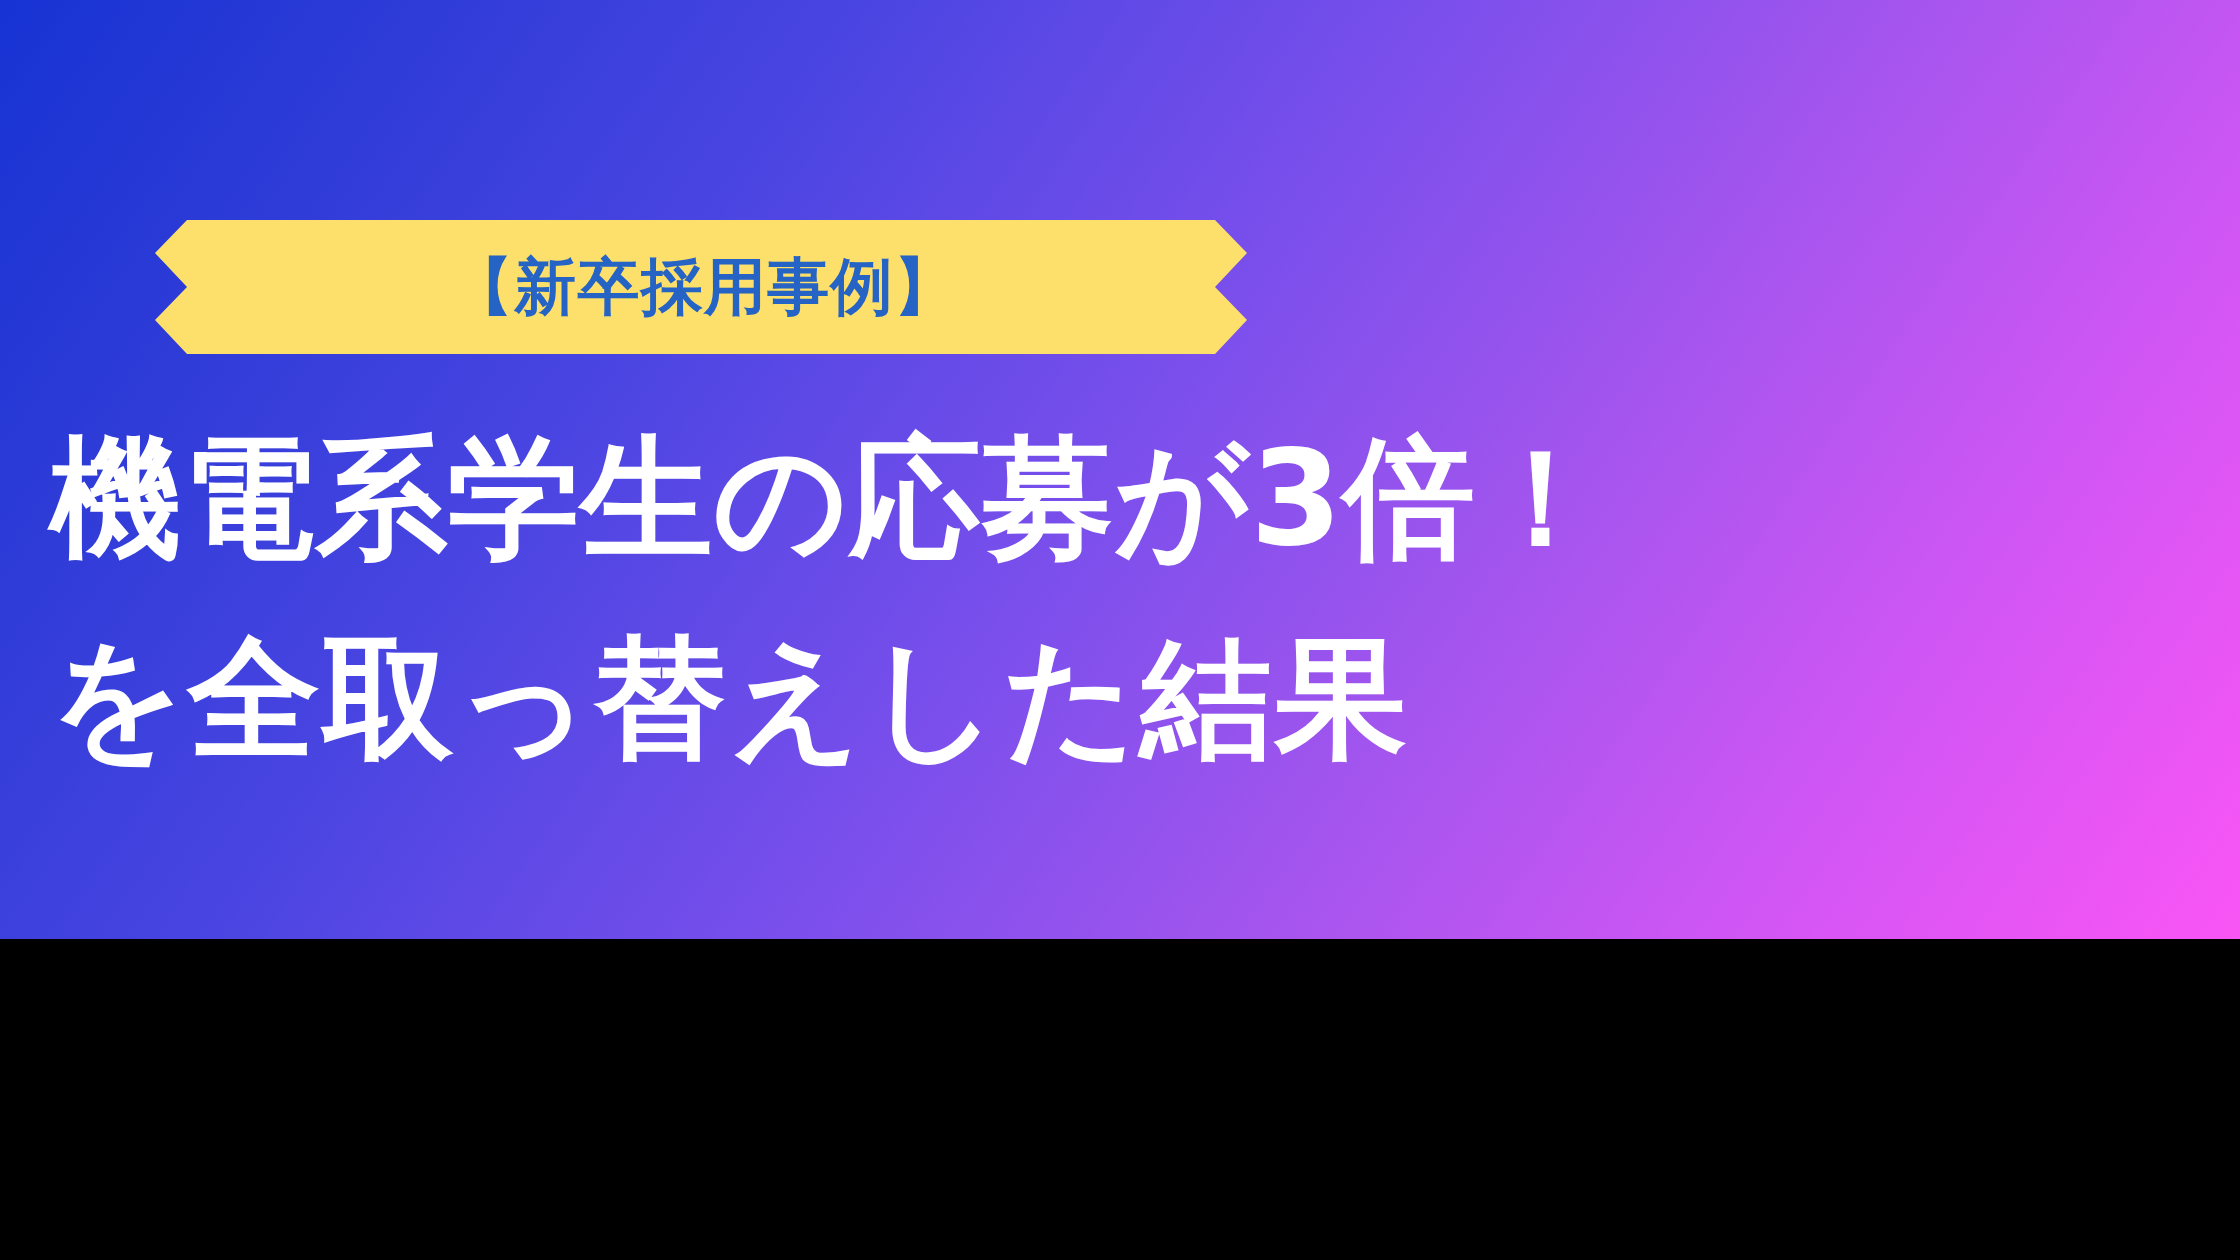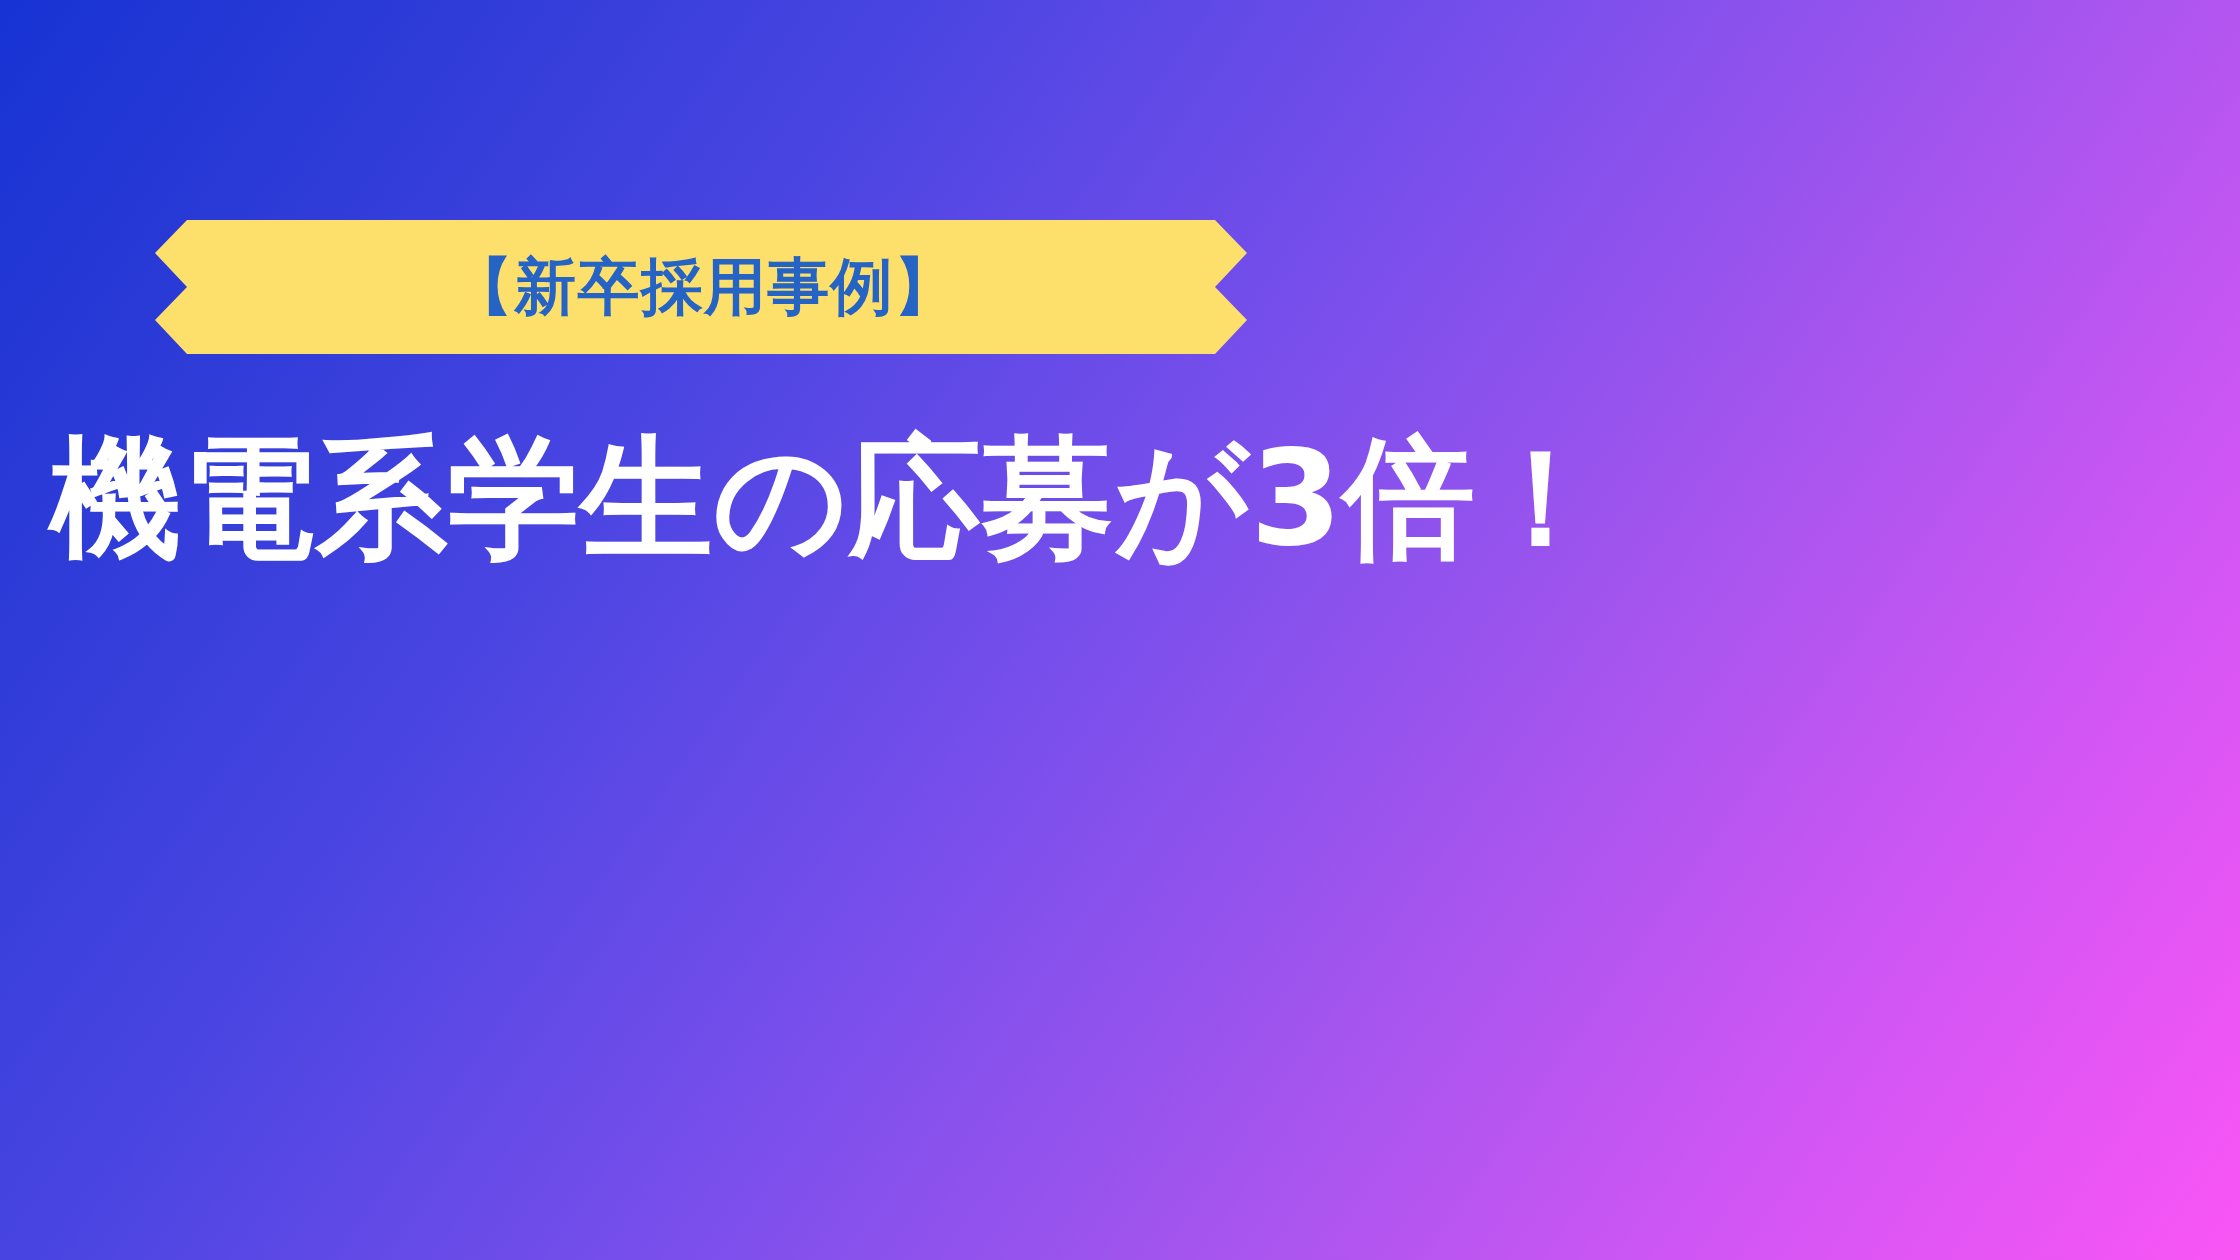--- a/index.html
+++ b/index.html
@@ -3,21 +3,21 @@
 <meta charset="utf-8">
 <style>
   html, body {
     margin: 0;
     padding: 0;
     background: #000;
   }
   #canvas {
     position: relative;
     width: 2240px;
-    height: 1260px;
+    height: 939px;
     overflow: hidden;
     background: linear-gradient(125deg,
         #1733d4 0%,
         #2a3ad6 12%,
         #4a45e2 30%,
         #7b4fec 50%,
         #a455ee 66%,
         #cf56f4 82%,
         #fa55f5 100%);
     font-family: "Liberation Sans", "DejaVu Sans", sans-serif;
@@ -81,15 +81,16 @@
 
   <div id="badge-wrap">
     <svg id="badge-shape" viewBox="0 0 1092 134" preserveAspectRatio="none">
       <polygon points="32,0 1060,0 1092,33 1060,67 1092,100 1060,134 32,134 0,100 32,67 0,33" fill="#FDE06B"></polygon>
     </svg>
     <div id="badge-label">【新卒採用事例】</div>
   </div>
 
   <div id="headline">
     <div class="headline-line l1">機電系学生の応募が3倍！</div>
+    <div class="headline-line l3">を全取っ替えした結果</div>
   </div>
 
 </div>
 
 </body></html>

